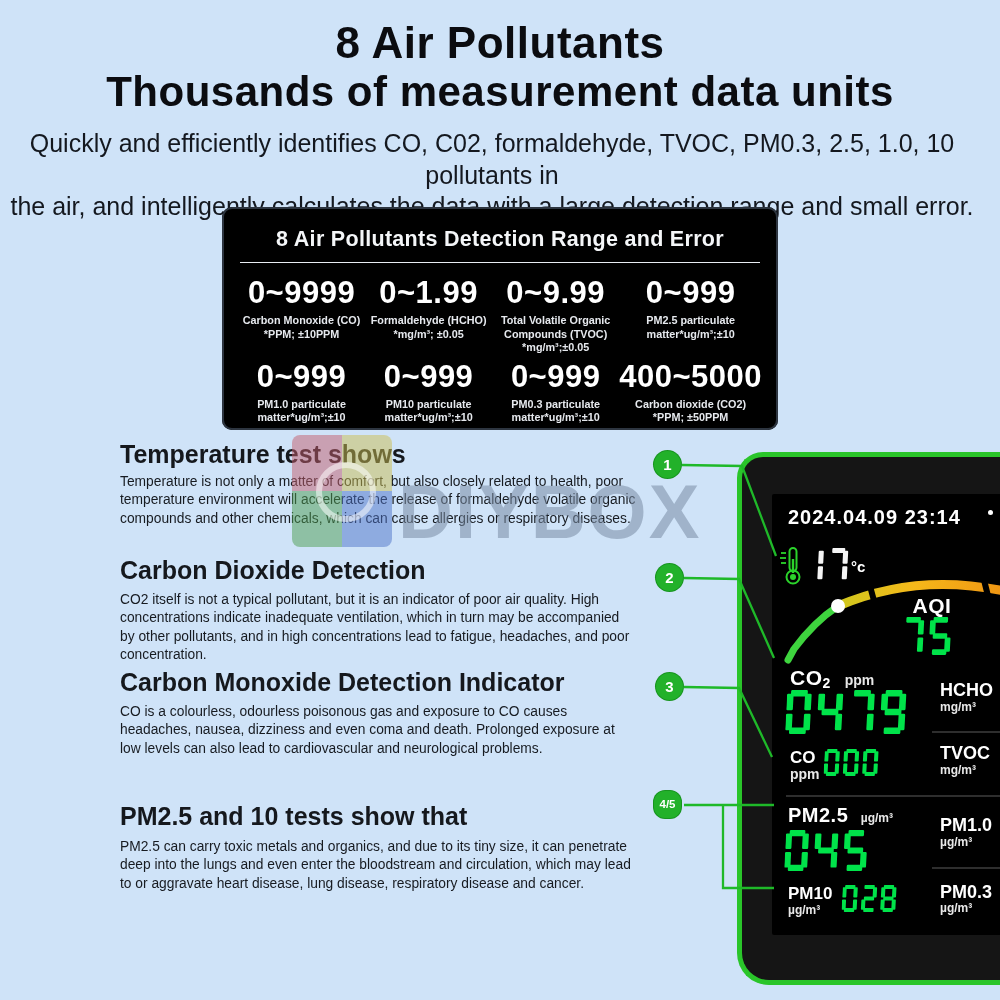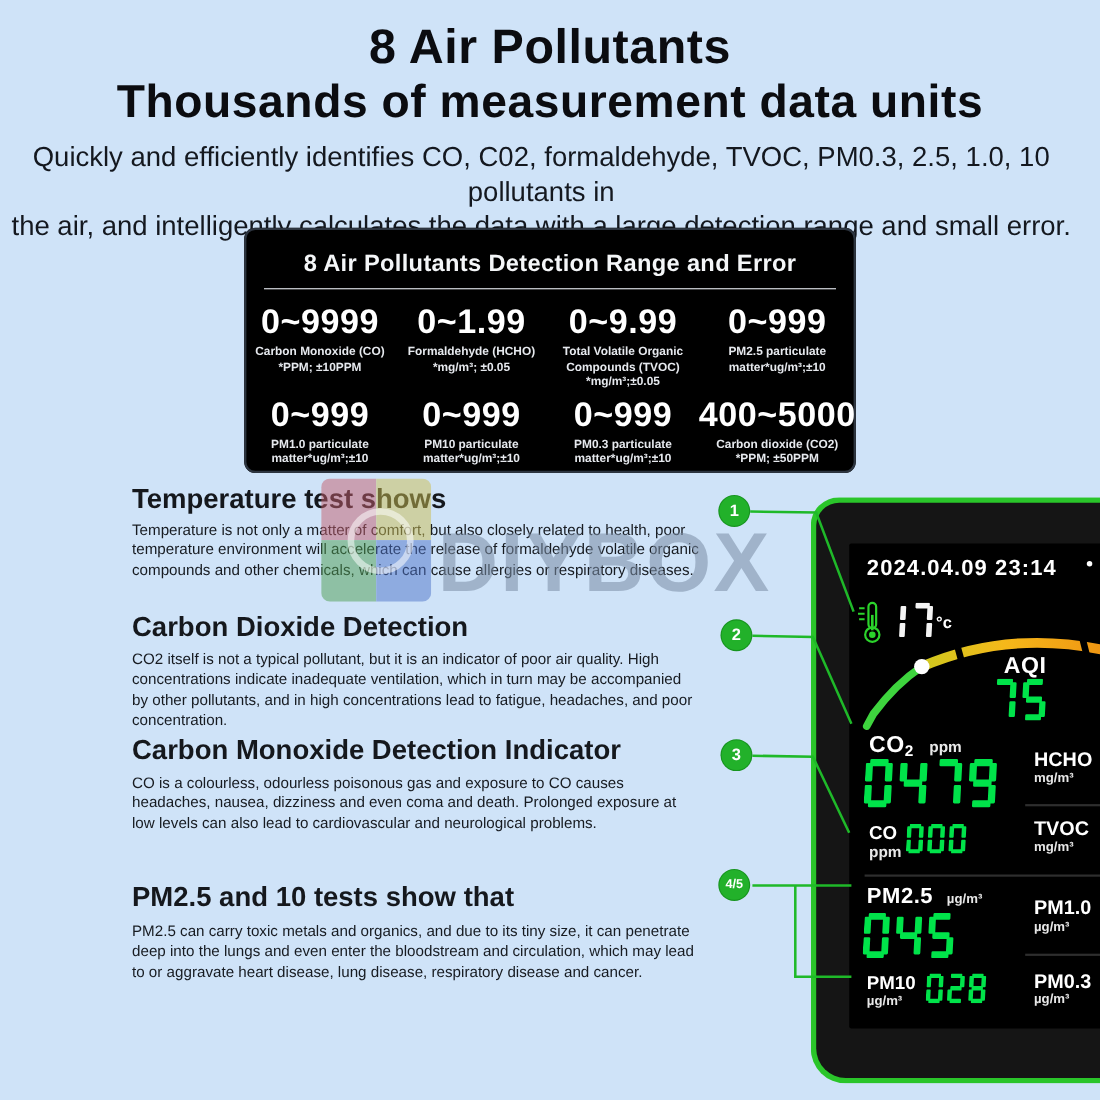--- a/index.html
+++ b/index.html
@@ -9,21 +9,21 @@
   
   .title{width:1000px;text-align:center;font-weight:bold;color:#0b0c10;letter-spacing:.5px;}
   .t1{top:18px;font-size:44px;}
   .t2{top:68px;font-size:42px;}
   .subtitle{top:128px;width:984px;text-align:center;font-size:25px;line-height:31.5px;color:#14181f;}
   
   .panel{left:222px;top:207px;width:556px;height:223px;background:#000000;border-radius:10px;
          box-shadow:0 0 0 2px #2d3540 inset;color:#fff;}
   .panel-title{margin-top:20px;text-align:center;font-size:21.5px;font-weight:bold;color:#f4f6f8;letter-spacing:.3px;}
   .panel-rule{margin:10px 18px 0 18px;border-top:1.5px solid #e8ecf2;}
-  .panel-grid{display:grid;grid-template-columns:1fr 1fr 1fr 1fr;margin-top:8px;padding:0 0;}
+  .panel-grid{display:grid;grid-template-columns:1fr 1fr 1fr 1fr;margin-top:8px;padding:0 16px;}
   .cell{text-align:center;padding-top:4px;}
   .cell .val{font-size:31px;font-weight:bold;color:#fff;letter-spacing:.5px;}
   .cell .lbl{margin-top:3px;font-size:10.8px;line-height:13.5px;font-weight:bold;color:#e6e9ee;}
   
   .sec-h{left:120px;width:540px;font-size:25px;font-weight:bold;color:#15181d;z-index:1;}
   .sec-b{left:120px;width:516px;font-size:13.8px;line-height:18.4px;color:#171b21;z-index:1;}
   
   .wm-logo{left:292px;top:435px;width:100px;height:112px;opacity:.5;z-index:2;pointer-events:none;
            display:grid;grid-template-columns:1fr 1fr;grid-template-rows:1fr 1fr;border-radius:8px;overflow:hidden;}
   .wm-logo div{width:100%;height:100%;}
@@ -286,13 +286,13 @@
   <polyline points="682,465 742,466 776,556" fill="none" stroke="#1fb929" stroke-width="2.3"></polyline>
   <polyline points="684,578 739,579 774,658" fill="none" stroke="#1fb929" stroke-width="2.3"></polyline>
   <polyline points="684,687 739,688 772,757" fill="none" stroke="#1fb929" stroke-width="2.3"></polyline>
   <line x1="684" y1="805" x2="774" y2="805" stroke="#1fb929" stroke-width="2.3"></line>
   <polyline points="723,805 723,888 774,888" fill="none" stroke="#1fb929" stroke-width="2.3"></polyline>
 </svg>
 
 <div class="abs badge" style="left:654px;top:451px;">1</div>
 <div class="abs badge" style="left:656px;top:564px;">2</div>
 <div class="abs badge" style="left:656px;top:673px;">3</div>
-<div class="abs badge small" style="left:654px;top:791px;">4/5</div>
+<div class="abs badge small" style="left:654px;top:791px;border-radius:11px;">4/5</div>
 
 </body></html>

